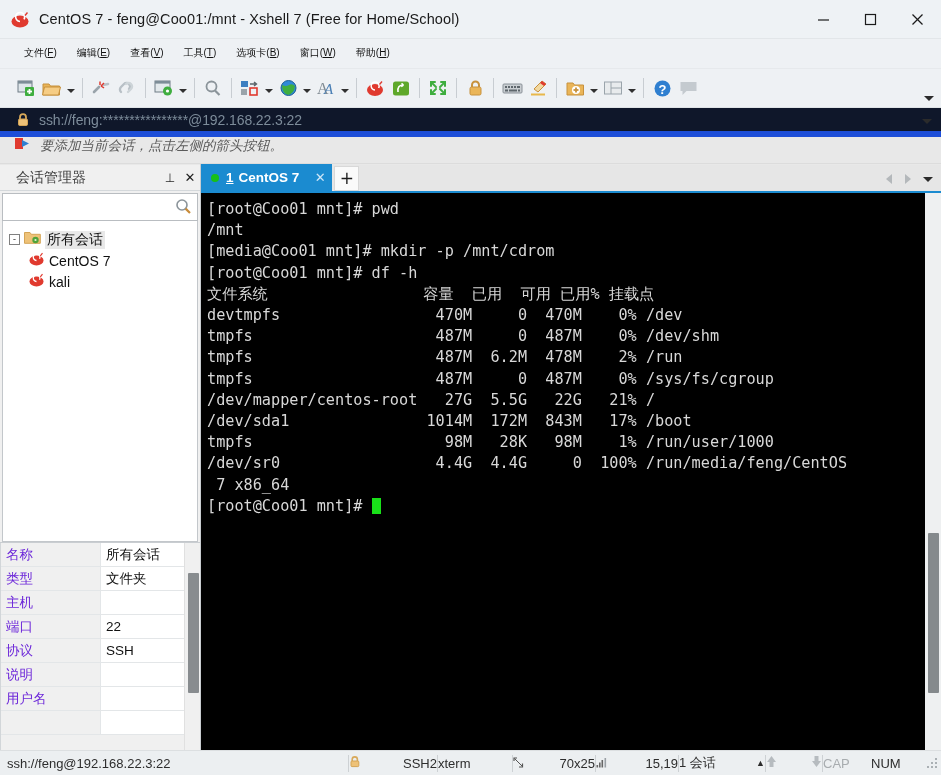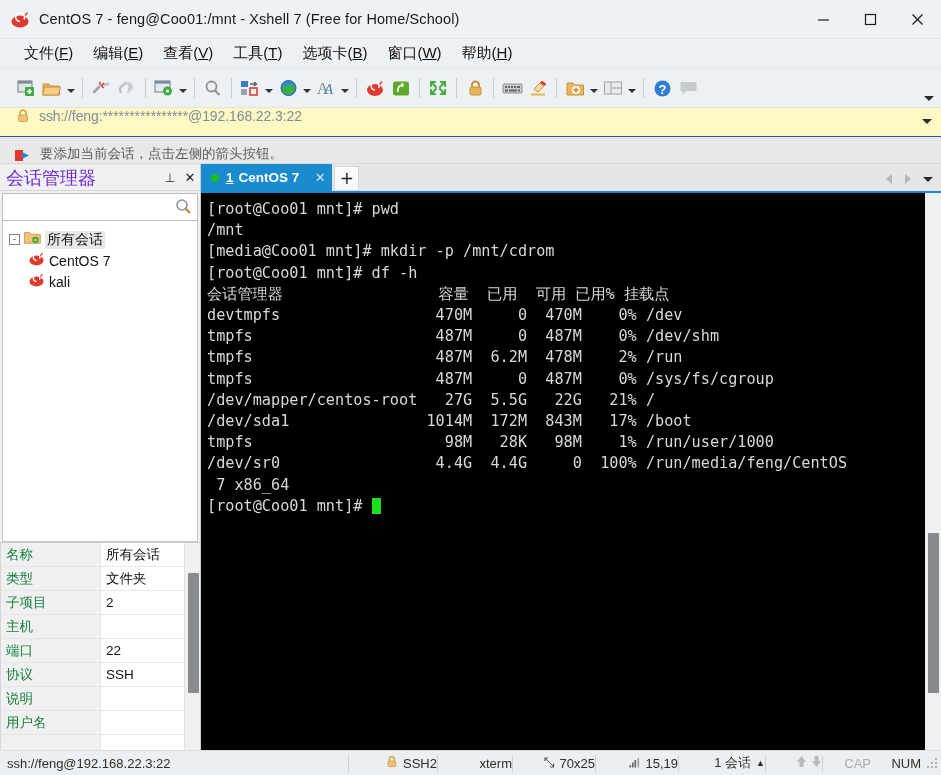--- a/index.html
+++ b/index.html
@@ -42,21 +42,21 @@
 
   
   .menubar {
     height: 30px; min-height: 30px;
     background: #eef1f4;
     display: flex; align-items: center;
     padding-left: 14px;
     border-bottom: 1px solid #e6e9ec;
   }
   .menu-item {
-    font-size: 15px; color: #111; padding: 2px 10px 3px 10px;
+    font-size: 10px; color: #111; padding: 2px 10px 3px 10px;
     white-space: nowrap;
   }
   .menu-item u { text-decoration: underline; }
 
   
   .toolbar {
     height: 39px; min-height: 39px;
     background: #eef1f4;
     display: flex; align-items: center;
     padding-left: 13px;
@@ -82,63 +82,64 @@
   }
   .tb-overflow i {
     display: block; width: 0; height: 0;
     border-left: 5px solid transparent; border-right: 5px solid transparent;
     border-top: 5px solid #2b2b2b;
   }
 
   
   .addrbar {
     height: 29px; min-height: 29px;
-    background: #fef9c3;
-    display: flex; align-items: flex-start;
-    border-bottom: 1px solid #1d4ed8;
+    background: #0f172a;
+    display: flex; align-items: center;
+    border-bottom: 6px solid #1d4ed8;
     position: relative;
   }
   .addr-lock { margin-left: 16px; margin-right: 9px; display:flex; }
   .addr-text {
     font-size: 14px; color: #7d8c9a; white-space: nowrap; letter-spacing: -0.1px;
   }
   .addr-caret { position: absolute; right: 9px; top: 11px; }
   .addr-caret i {
     display: block; width: 0; height: 0;
     border-left: 5px solid transparent; border-right: 5px solid transparent;
     border-top: 5px solid #2b2b2b;
   }
 
   
   .hintbar {
     height: 27px; min-height: 27px;
     background: #e8e8e8;
-    display: flex; align-items: flex-end;
+    display: flex; align-items: flex-start;
     border-bottom: 1px solid #dcdcdc;
+    font-style: italic;
   }
   .hint-icon { margin-left: 14px; margin-right: 8px; display: flex; }
   .hint-text { font-size: 13.5px; color: #5a5a5a; }
 
   
   .body-split { flex: 1; display: flex; min-height: 0; background: #f0f0f0; }
 
   
   .leftpanel {
     width: 201px; min-width: 201px;
     display: flex; flex-direction: column;
     background: #f0f0f0;
     border-right: 1px solid #c9cdd1;
   }
   .sm-header {
     height: 27px; min-height: 27px; display: flex; align-items: center;
     background: #f0f0f0;
     border-bottom: 1px solid #d4d8db;
     border-top: 1px solid #e8e8e8;
   }
-  .sm-title { font-size: 18px; color: #6d28d9; margin-left: 6px; flex: 1; white-space: nowrap; }
+  .sm-title { font-size: 14px; color: #404040; margin-left: 16px; flex: 1; white-space: nowrap; }
   .sm-btn { width: 20px; height: 22px; display:flex; align-items:center; justify-content:center; }
   .sm-pin { font-size: 12px; color: #2a2a2a; font-family: "DejaVu Sans", sans-serif; }
   .sm-close { font-size: 13px; color: #1c1c1c; }
 
   .sm-search {
     height: 28px; min-height: 28px; background: #fff;
     border: 1px solid #b9bdc1; margin: 2px 2px 0 2px;
     display: flex; align-items: center; position: relative;
   }
   .sm-search input {
@@ -172,21 +173,21 @@
     border-top: 1px solid #c9cdd1;
     position: relative;
   }
   .propgrid-inner {
     flex: 1; display: flex; flex-direction: column;
     border-left: 1px solid #d2d6d9;
     overflow: hidden;
   }
   .prop-row { display: flex; height: 24px; min-height: 24px; border-bottom: 1px solid #e3e6e8; }
   .prop-key {
-    width: 100px; min-width: 100px; font-size: 13.5px; color: #15803d;
+    width: 100px; min-width: 100px; font-size: 13.5px; color: #6d28d9;
     padding-left: 5px; display: flex; align-items: center;
     border-right: 1px solid #e3e6e8;
     background: #f0f0f0;
     white-space: nowrap;
   }
   .prop-val {
     flex: 1; font-size: 13.5px; color: #111; padding-left: 5px;
     display: flex; align-items: center; background: #fff;
     white-space: nowrap; overflow: hidden;
   }
@@ -274,21 +275,21 @@
   
   .statusbar {
     height: 25px; min-height: 25px; background: #eceff1;
     display: flex; align-items: center;
     border-top: 1px solid #dcdfe1;
     font-size: 13px; color: #2d2d2d;
     position: relative;
   }
   .sb-url { margin-left: 7px; white-space: nowrap; }
   .sb-sep { width: 1px; height: 17px; background: #cdd1d4; margin: 0 0px; }
-  .sb-cell { display: flex; align-items: center; justify-content: flex-end; height: 25px; white-space: nowrap; gap: 5px; }
+  .sb-cell { display: flex; align-items: center; justify-content: space-between; height: 25px; white-space: nowrap; gap: 5px; }
   .sb-spacer { flex: 1; }
   .sb-dim { color: #a8acaf; }
   .sb-updown { display: flex; gap: 4px; align-items: center; }
   .sb-resize {
     width: 14px; height: 14px; margin-right: 2px; margin-left: 4px;
     position: relative;
   }
 </style>
 </head>
 <body>
@@ -636,24 +637,20 @@
 
       <div class="propgrid">
         <div class="propgrid-inner">
           <div class="prop-row">
             <div class="prop-key">名称</div>
             <div class="prop-val">所有会话</div>
           </div>
           <div class="prop-row">
             <div class="prop-key">类型</div>
             <div class="prop-val">文件夹</div>
-          </div>
-          <div class="prop-row">
-            <div class="prop-key">子项目</div>
-            <div class="prop-val">2</div>
           </div>
           <div class="prop-row">
             <div class="prop-key">主机</div>
             <div class="prop-val"></div>
           </div>
           <div class="prop-row">
             <div class="prop-key">端口</div>
             <div class="prop-val">22</div>
           </div>
           <div class="prop-row">
@@ -701,21 +698,21 @@
             </span>
         </div>
       </div>
 
       <div class="term-wrap">
         <div class="term">
           <div class="term-line">[root@Coo01 mnt]# pwd</div>
           <div class="term-line">/mnt</div>
           <div class="term-line">[media@Coo01 mnt]# mkdir -p /mnt/cdrom</div>
           <div class="term-line">[root@Coo01 mnt]# df -h</div>
-          <div class="term-line">会话管理器                 容量  已用  可用 已用% 挂载点</div>
+          <div class="term-line">文件系统                 容量  已用  可用 已用% 挂载点</div>
           <div class="term-line">devtmpfs                 470M     0  470M    0% /dev</div>
           <div class="term-line">tmpfs                    487M     0  487M    0% /dev/shm</div>
           <div class="term-line">tmpfs                    487M  6.2M  478M    2% /run</div>
           <div class="term-line">tmpfs                    487M     0  487M    0% /sys/fs/cgroup</div>
           <div class="term-line">/dev/mapper/centos-root   27G  5.5G   22G   21% /</div>
           <div class="term-line">/dev/sda1               1014M  172M  843M   17% /boot</div>
           <div class="term-line">tmpfs                     98M   28K   98M    1% /run/user/1000</div>
           <div class="term-line">/dev/sr0                 4.4G  4.4G     0  100% /run/media/feng/CentOS</div>
           <div class="term-line"> 7 x86_64</div>
           <div class="term-line"><span>[root@Coo01 mnt]# </span><span class="cursor"></span></div>

